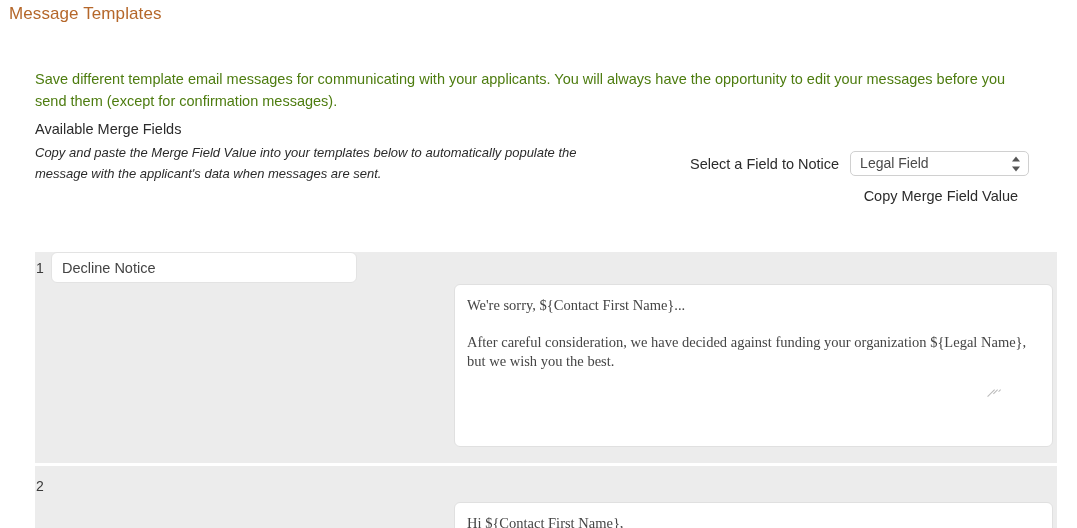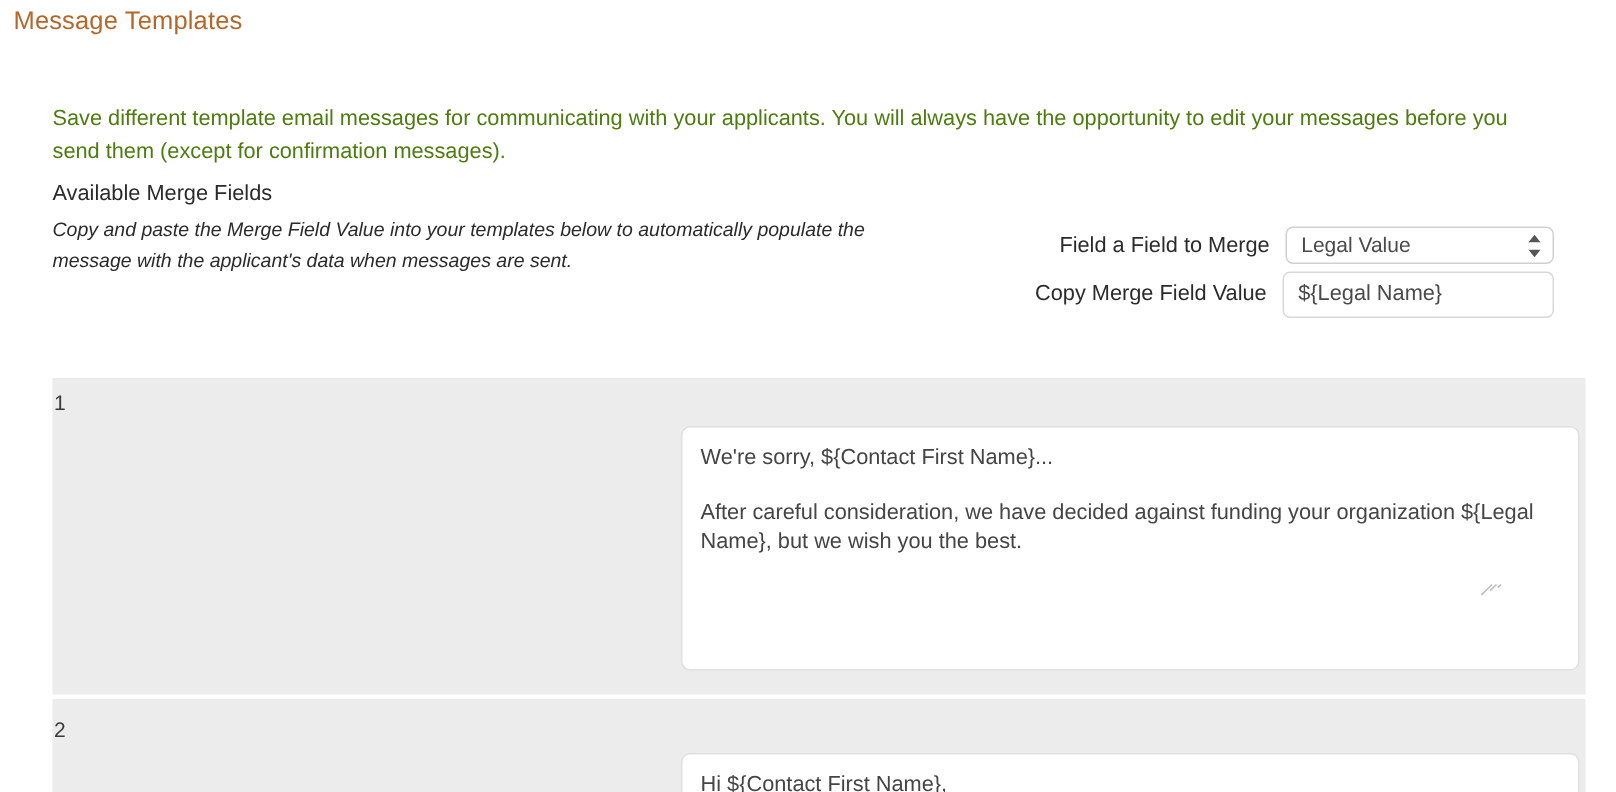--- a/index.html
+++ b/index.html
@@ -171,21 +171,21 @@
   }
   .row1 .tpl-title-input { left: 16px; top: 0px; width: 306px; }
   .row2 .tpl-title-input { left: 19px; top: 4px; width: 306px; }
 
   .tpl-body {
     position: absolute;
     box-sizing: border-box;
     border: 1px solid #e0e0e0;
     border-radius: 6px;
     background: #ffffff;
-    font-family: Liberation Sans, sans-serif;
+    font-family: Liberation Serif, serif;
     font-size: 14.5px;
     line-height: 18.5px;
     color: #454545;
     padding: 11px 12px;
     resize: none;
     outline: none;
     overflow: hidden;
     white-space: pre-wrap;
   }
   .row1 .tpl-body {
@@ -229,37 +229,37 @@
 
 <div class="intro">Save different template email messages for communicating with your applicants. You will always have the opportunity to edit your messages before you send them (except for confirmation messages).</div>
 
 <div class="merge-left">
   <div class="merge-heading">Available Merge Fields</div>
   <div class="merge-sub">Copy and paste the Merge Field Value into your templates below to automatically populate the message with the applicant's data when messages are sent.</div>
 </div>
 
 <div class="merge-right">
   <div class="merge-row r1">
-    <span class="merge-row-label">Field a Field to Merge</span>
+    <span class="merge-row-label">Select a Field to Notice</span>
     <div class="select-wrap">
-      <span class="select-value">Legal Value</span>
+      <span class="select-value">Legal Field</span>
       <span class="select-arrows">
         <i class="up"></i>
           <i class="dn"></i>
       </span>
     </div>
   </div>
   <div class="merge-row r2">
     <span class="merge-row-label">Copy Merge Field Value</span>
-    <input class="merge-value-input" type="text" value="${Legal Name}" style="">
   </div>
 </div>
 
 <div class="tpl-row row1">
   <span class="row-index">1</span>
+  <input class="tpl-title-input" type="text" value="Decline Notice" style="">
   <div class="tpl-body">We're sorry, ${Contact First Name}...
 
 After careful consideration, we have decided against funding your organization ${Legal Name}, but we wish you the best.</div>
   <span class="resize-grip">
     <span class="l1"></span>
       <span class="l2"></span>
       <span class="l3"></span>
   </span>
 </div>
 

